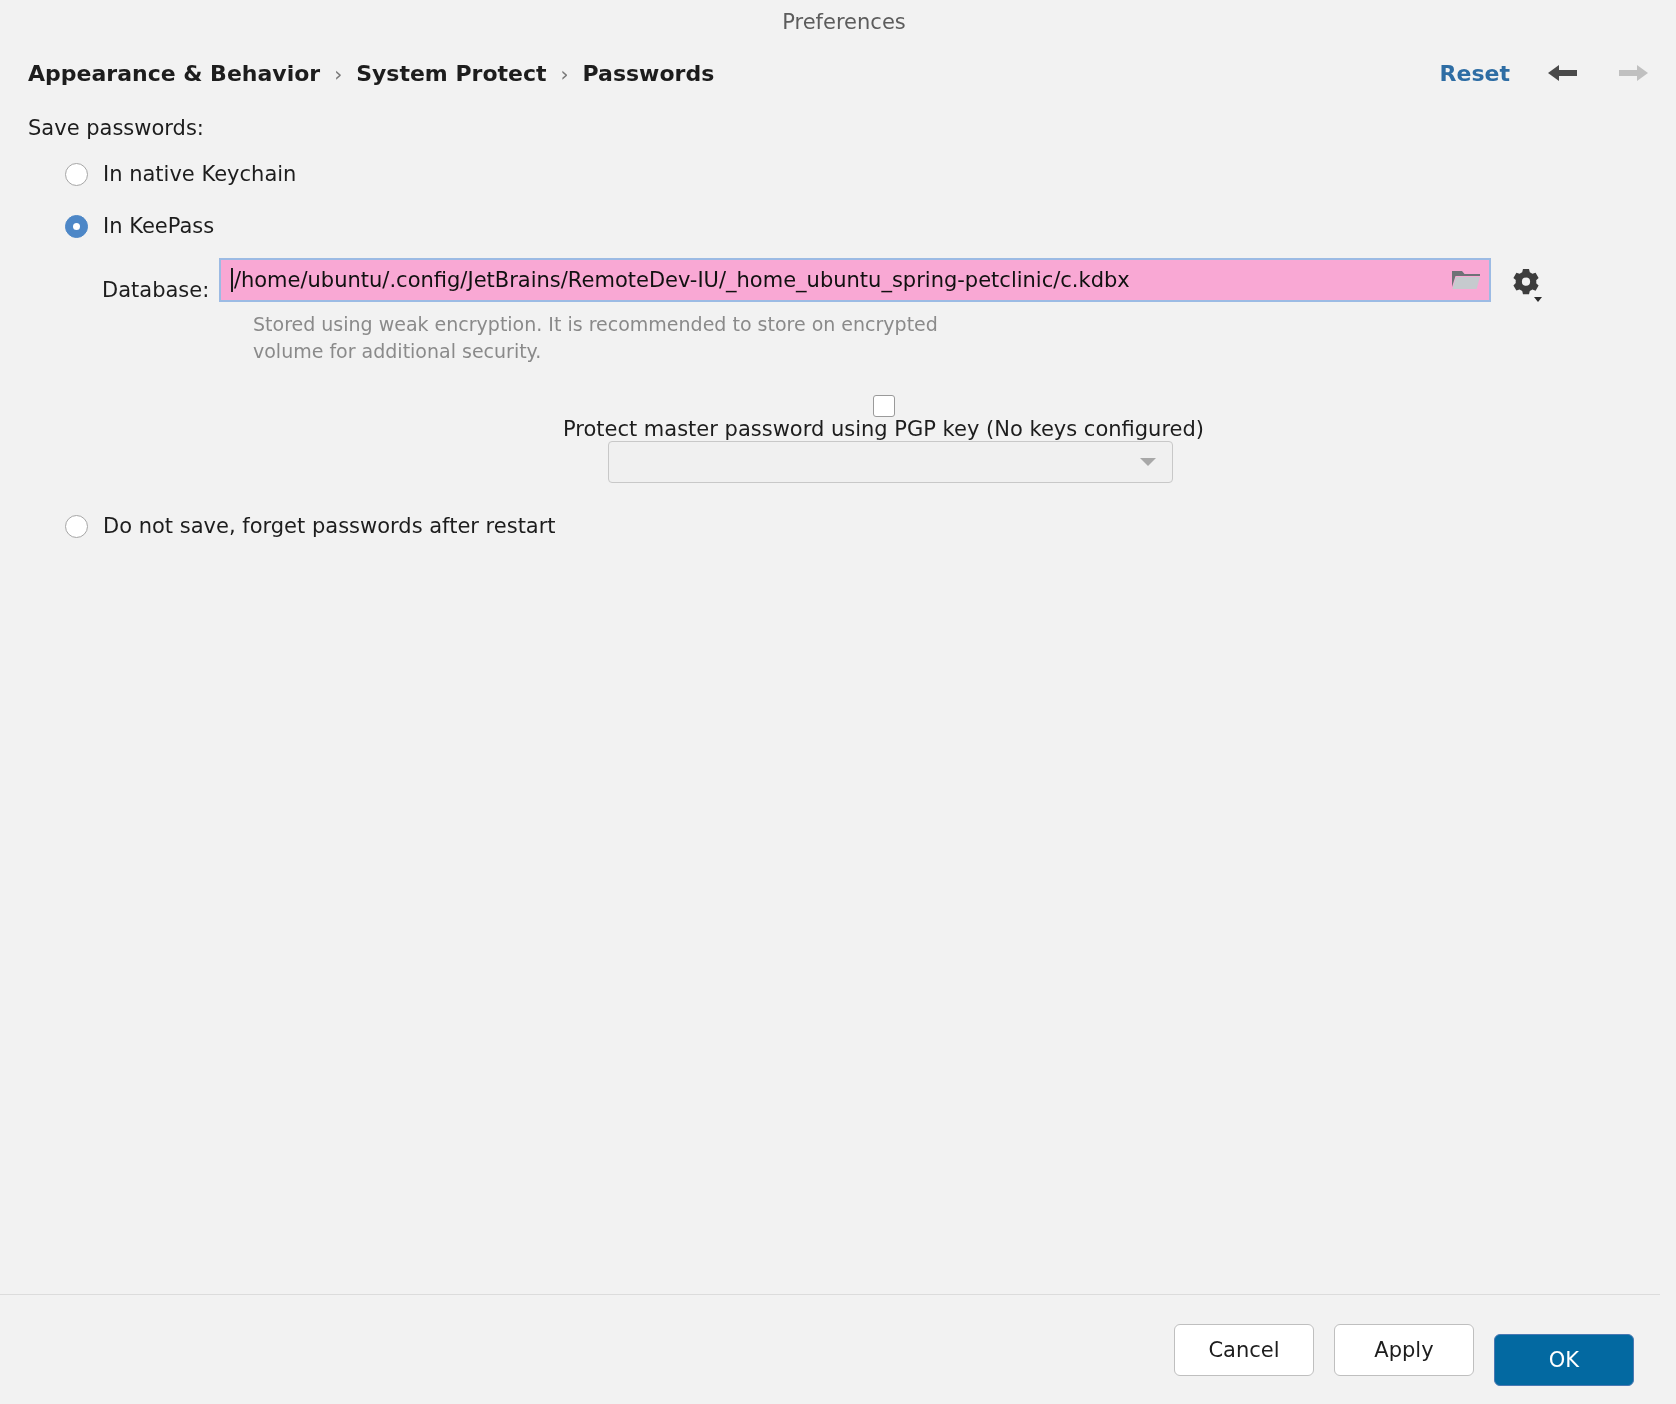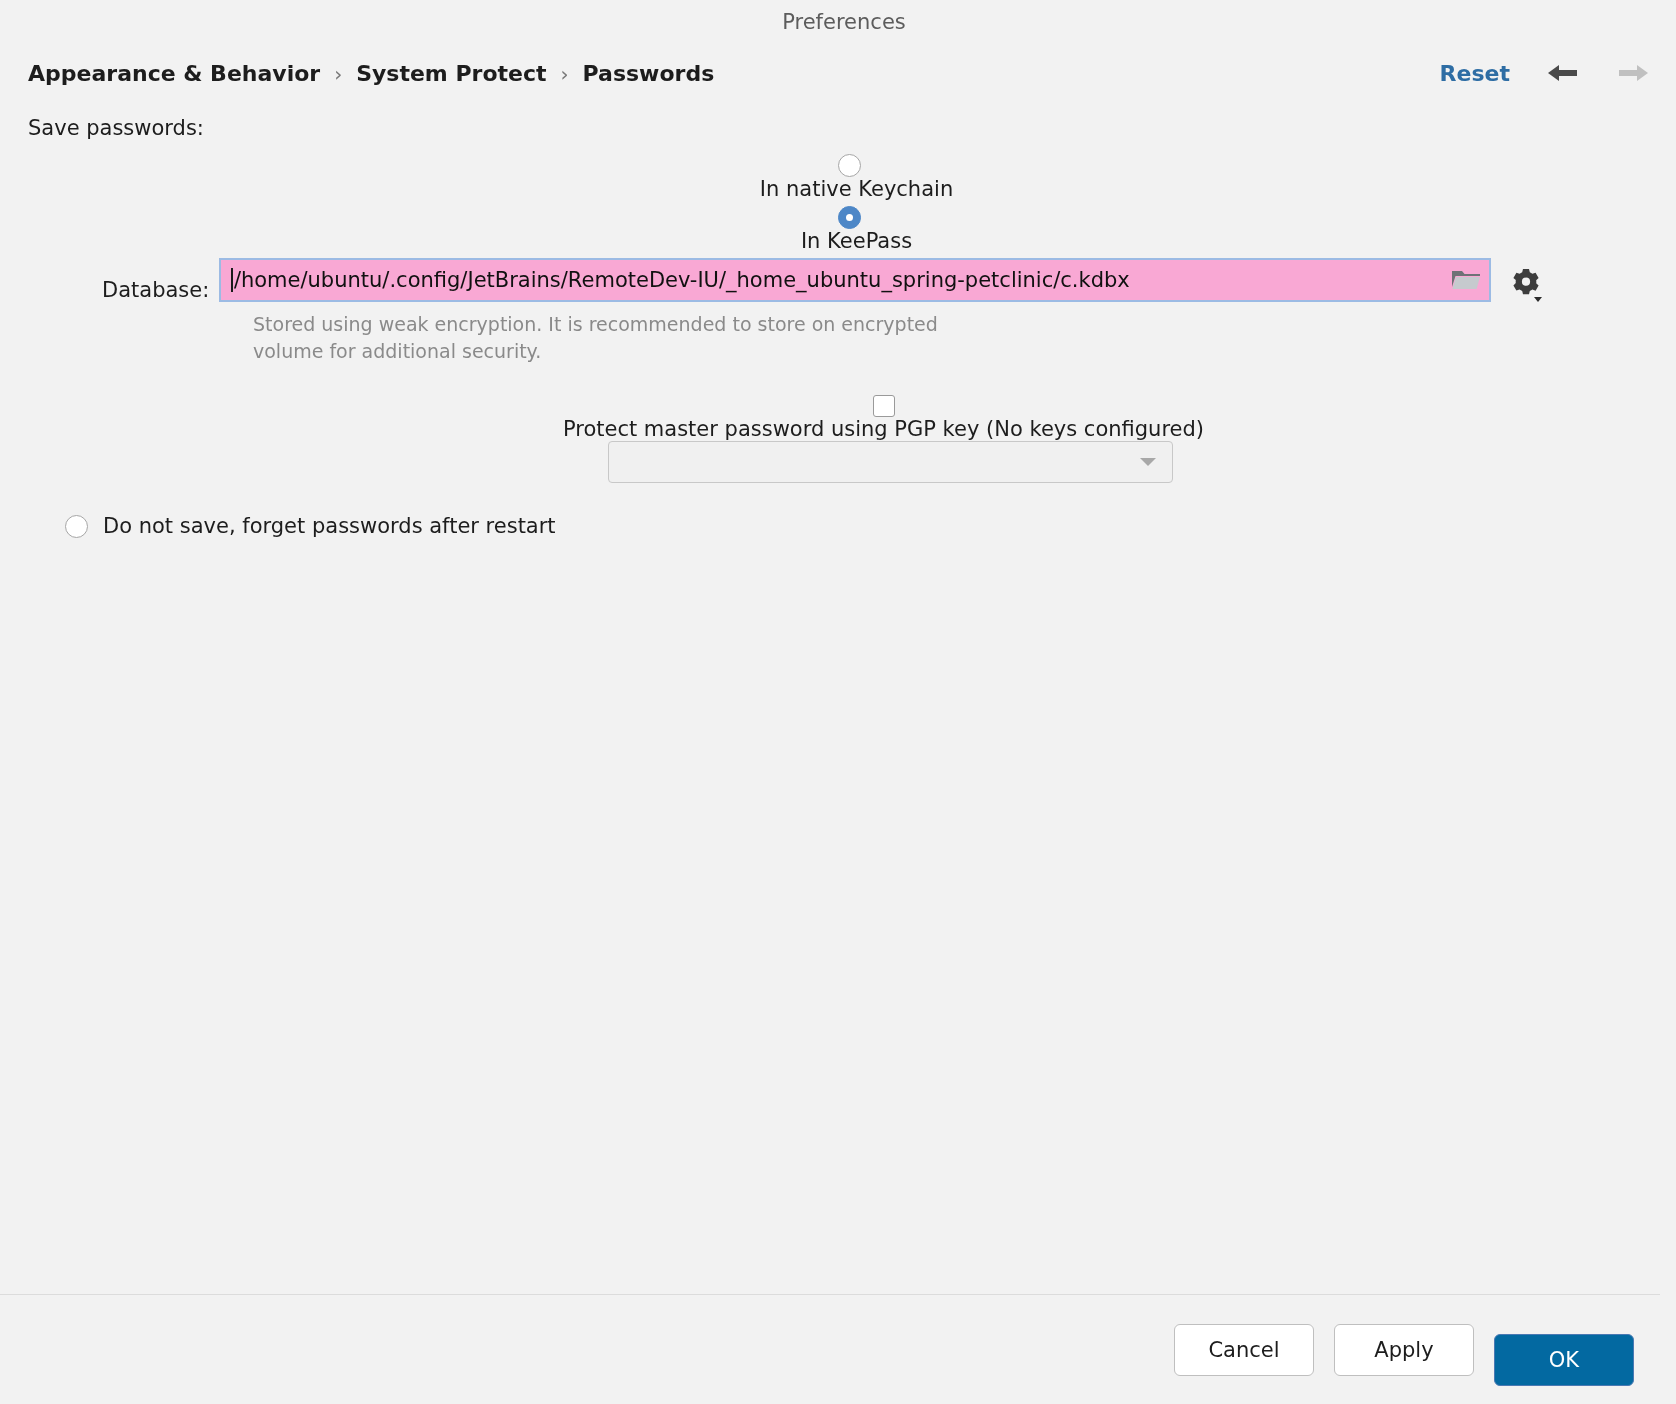--- a/index.html
+++ b/index.html
@@ -88,21 +88,20 @@
     color: #1d1d1d;
     margin: 0 0 14px 0;
   }
 
   .opt-row {
     display: flex;
     align-items: center;
     margin-left: 37px;
     height: 40px;
     margin-bottom: 12px;
-    flex-direction: column;
   }
   .opt-row.tight { margin-bottom: 2px; }
 
   
   .radio {
     width: 23px;
     height: 23px;
     border-radius: 50%;
     border: 1.6px solid #a6a6a6;
     background: #ffffff;

